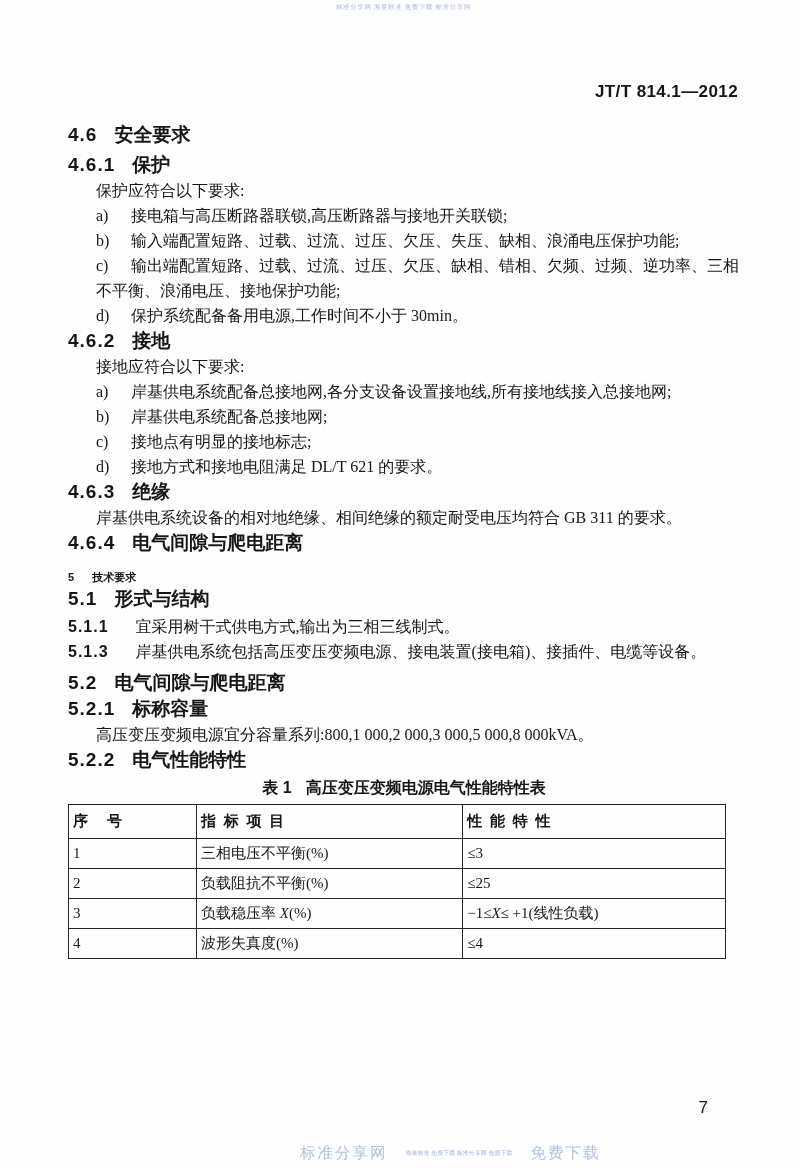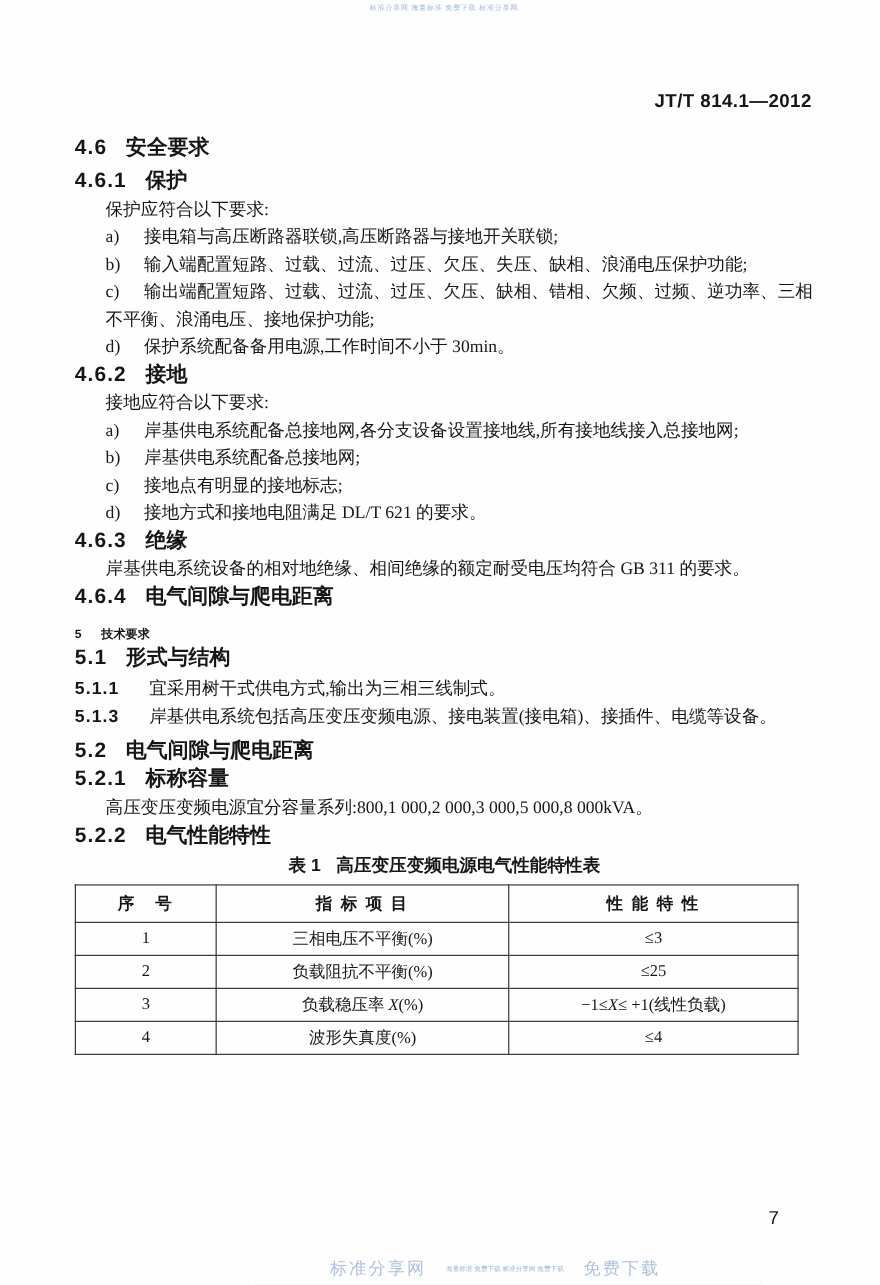--- a/index.html
+++ b/index.html
@@ -47,21 +47,21 @@
     font-family:"Liberation Sans","DejaVu Sans",sans-serif;
     font-weight:bold;font-size:16px;line-height:21px;
   }
   .tbl-caption .cap-label{margin-right:14px;}
   table.t1{
     width:658px;border-collapse:collapse;margin-left:0;
     font-size:15px;color:#161616;
   }
   table.t1 th,table.t1 td{
     border:1.5px solid #262626;
-    text-align:center;vertical-align:middle;
+    text-align:left;vertical-align:middle;
     padding:0 4px;
   }
   table.t1 th{height:33px;font-weight:bold;letter-spacing:2px;font-size:15px;}
   table.t1 td{height:29px;}
   .var{font-style:italic;font-family:"Liberation Serif","DejaVu Serif",serif;}
 
   
   .page-number{
     position:absolute;top:1098px;right:92px;
     font-size:17px;font-family:"Liberation Sans","DejaVu Sans",sans-serif;

